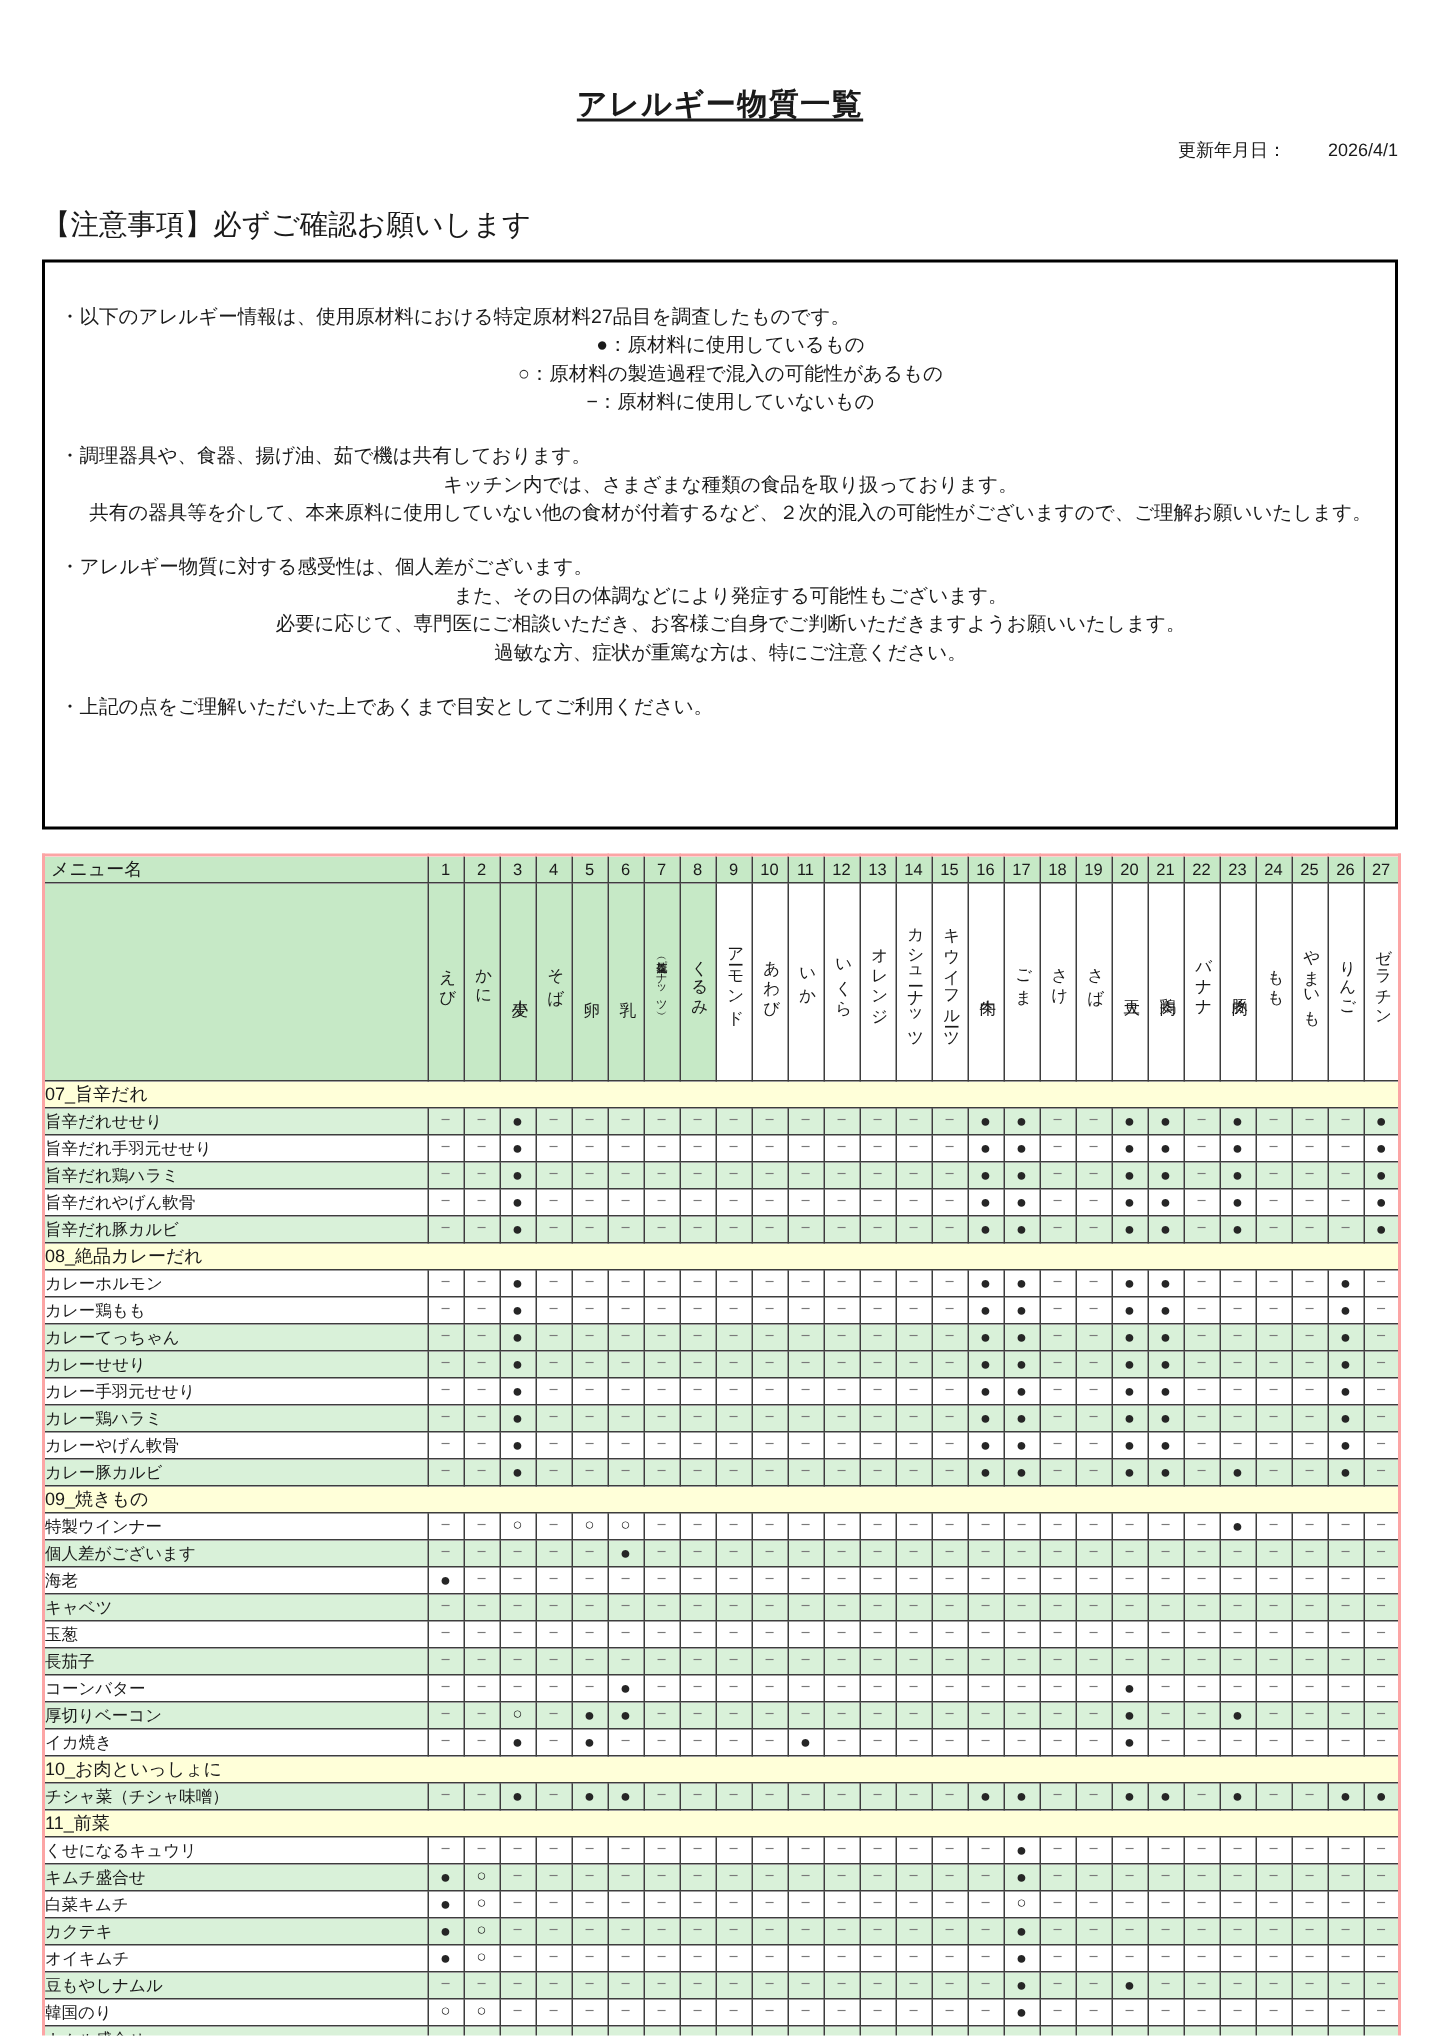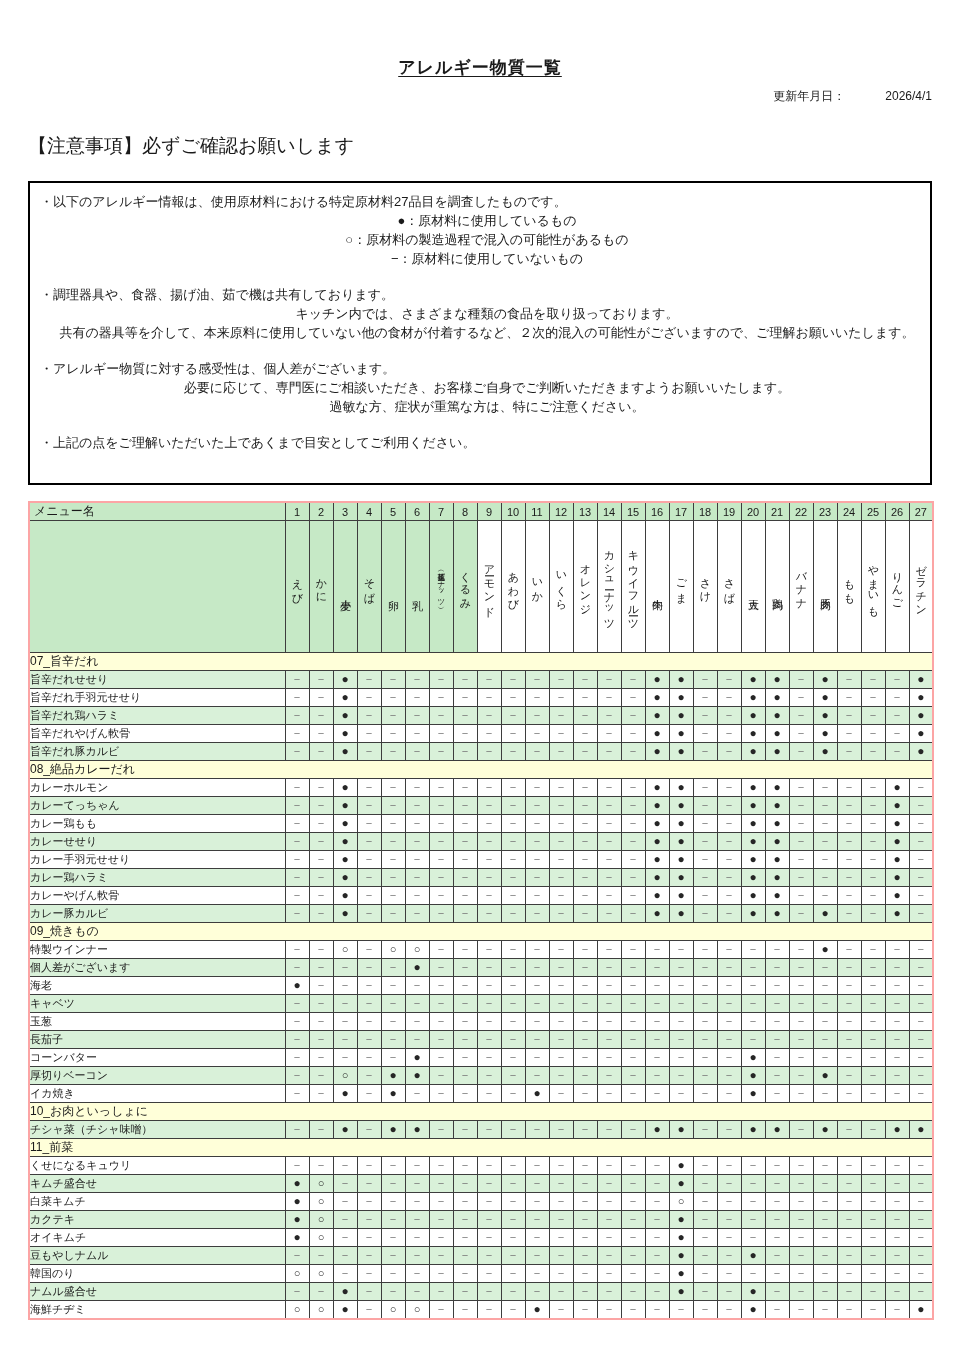--- a/index.html
+++ b/index.html
@@ -3,29 +3,29 @@
 <meta charset="utf-8">
 <style>
   html,body{margin:0;padding:0;}
   body{
     width:960px;height:1357px;overflow:hidden;background:#ffffff;
     font-family:"Liberation Sans","DejaVu Sans",sans-serif;color:#1a1a1a;
     -webkit-font-smoothing:antialiased;
   }
   .page{width:904px;margin:0 auto;}
   .title{
-    margin-top:56px;text-align:center;font-size:17px;font-weight:bold;
+    margin-top:56px;text-align:center;font-size:20px;font-weight:bold;
     text-decoration:underline;text-underline-offset:3px;letter-spacing:1px;
   }
   .updated{margin-top:9px;text-align:right;font-size:12px;}
-  .updated .lbl{margin-right:40px;}
+  .updated .lbl{margin-right:28px;}
   .notice-heading{margin-top:28px;font-size:19px;}
   .notice-box{
-    margin-top:22px;border:2px solid #000;box-sizing:border-box;
-    height:304px;padding:9px 10px;font-size:13px;
+    margin-top:10px;border:2px solid #000;box-sizing:border-box;
+    height:380px;padding:26px 10px;font-size:13px;
   }
   .notice-line{line-height:19px;white-space:nowrap;}
   .notice-line.ind{padding-left:14px;text-align:center;}
   .notice-spacer{height:17px;}
 
   table.allergen{
     border-collapse:collapse;table-layout:fixed;width:904px;
     margin-top:16px;border:2px solid #fca5a5;
   }
   table.allergen td{
@@ -72,20 +72,21 @@
       <div class="notice-line">・以下のアレルギー情報は、使用原材料における特定原材料27品目を調査したものです。</div>
       <div class="notice-line ind">●：原材料に使用しているもの</div>
       <div class="notice-line ind">○：原材料の製造過程で混入の可能性があるもの</div>
       <div class="notice-line ind">−：原材料に使用していないもの</div>
       <div class="notice-spacer"></div>
       <div class="notice-line">・調理器具や、食器、揚げ油、茹で機は共有しております。</div>
       <div class="notice-line ind">キッチン内では、さまざまな種類の食品を取り扱っております。</div>
       <div class="notice-line ind">共有の器具等を介して、本来原料に使用していない他の食材が付着するなど、２次的混入の可能性がございますので、ご理解お願いいたします。</div>
       <div class="notice-spacer"></div>
       <div class="notice-line">・アレルギー物質に対する感受性は、個人差がございます。</div>
+      <div class="notice-line ind">また、その日の体調などにより発症する可能性もございます。</div>
       <div class="notice-line ind">必要に応じて、専門医にご相談いただき、お客様ご自身でご判断いただきますようお願いいたします。</div>
       <div class="notice-line ind">過敏な方、症状が重篤な方は、特にご注意ください。</div>
       <div class="notice-spacer"></div>
       <div class="notice-line">・上記の点をご理解いただいた上であくまで目安としてご利用ください。</div>
     </div>
 
   <table class="allergen">
     <colgroup id="t-cols">
         <col style="width: 256px;">
         <col style="width: 24px;">
@@ -358,52 +359,52 @@
           <td class="mk dash">−</td>
           <td class="mk filled">●</td>
           <td class="mk filled">●</td>
           <td class="mk dash">−</td>
           <td class="mk dash">−</td>
           <td class="mk dash">−</td>
           <td class="mk dash">−</td>
           <td class="mk filled">●</td>
           <td class="mk dash">−</td>
         </tr>
+        <tr class="data-row w">
+          <td class="menu-cell">カレー鶏もも</td>
+          <td class="mk dash">−</td>
+          <td class="mk dash">−</td>
+          <td class="mk filled">●</td>
+          <td class="mk dash">−</td>
+          <td class="mk dash">−</td>
+          <td class="mk dash">−</td>
+          <td class="mk dash">−</td>
+          <td class="mk dash">−</td>
+          <td class="mk dash">−</td>
+          <td class="mk dash">−</td>
+          <td class="mk dash">−</td>
+          <td class="mk dash">−</td>
+          <td class="mk dash">−</td>
+          <td class="mk dash">−</td>
+          <td class="mk dash">−</td>
+          <td class="mk filled">●</td>
+          <td class="mk filled">●</td>
+          <td class="mk dash">−</td>
+          <td class="mk dash">−</td>
+          <td class="mk filled">●</td>
+          <td class="mk filled">●</td>
+          <td class="mk dash">−</td>
+          <td class="mk dash">−</td>
+          <td class="mk dash">−</td>
+          <td class="mk dash">−</td>
+          <td class="mk filled">●</td>
+          <td class="mk dash">−</td>
+        </tr>
         <tr class="data-row g">
           <td class="menu-cell">カレーてっちゃん</td>
-          <td class="mk dash">−</td>
-          <td class="mk dash">−</td>
-          <td class="mk filled">●</td>
-          <td class="mk dash">−</td>
-          <td class="mk dash">−</td>
-          <td class="mk dash">−</td>
-          <td class="mk dash">−</td>
-          <td class="mk dash">−</td>
-          <td class="mk dash">−</td>
-          <td class="mk dash">−</td>
-          <td class="mk dash">−</td>
-          <td class="mk dash">−</td>
-          <td class="mk dash">−</td>
-          <td class="mk dash">−</td>
-          <td class="mk dash">−</td>
-          <td class="mk filled">●</td>
-          <td class="mk filled">●</td>
-          <td class="mk dash">−</td>
-          <td class="mk dash">−</td>
-          <td class="mk filled">●</td>
-          <td class="mk filled">●</td>
-          <td class="mk dash">−</td>
-          <td class="mk dash">−</td>
-          <td class="mk dash">−</td>
-          <td class="mk dash">−</td>
-          <td class="mk filled">●</td>
-          <td class="mk dash">−</td>
-        </tr>
-        <tr class="data-row w">
-          <td class="menu-cell">カレー鶏もも</td>
           <td class="mk dash">−</td>
           <td class="mk dash">−</td>
           <td class="mk filled">●</td>
           <td class="mk dash">−</td>
           <td class="mk dash">−</td>
           <td class="mk dash">−</td>
           <td class="mk dash">−</td>
           <td class="mk dash">−</td>
           <td class="mk dash">−</td>
           <td class="mk dash">−</td>

